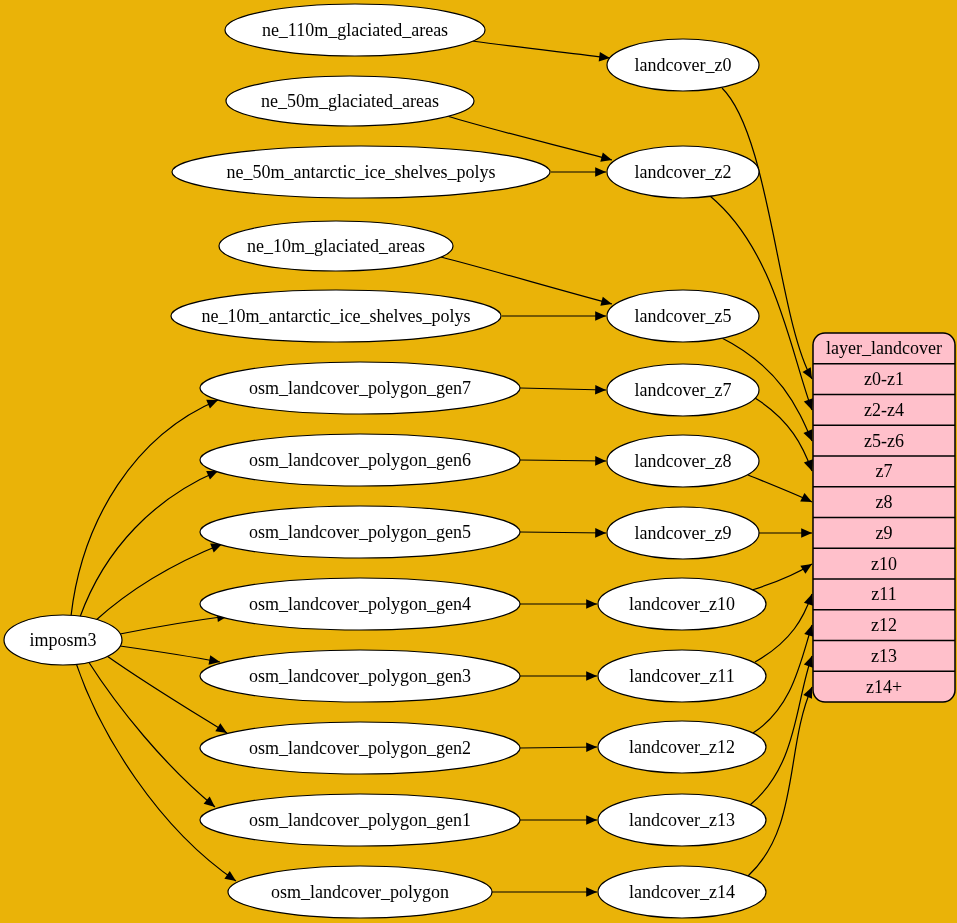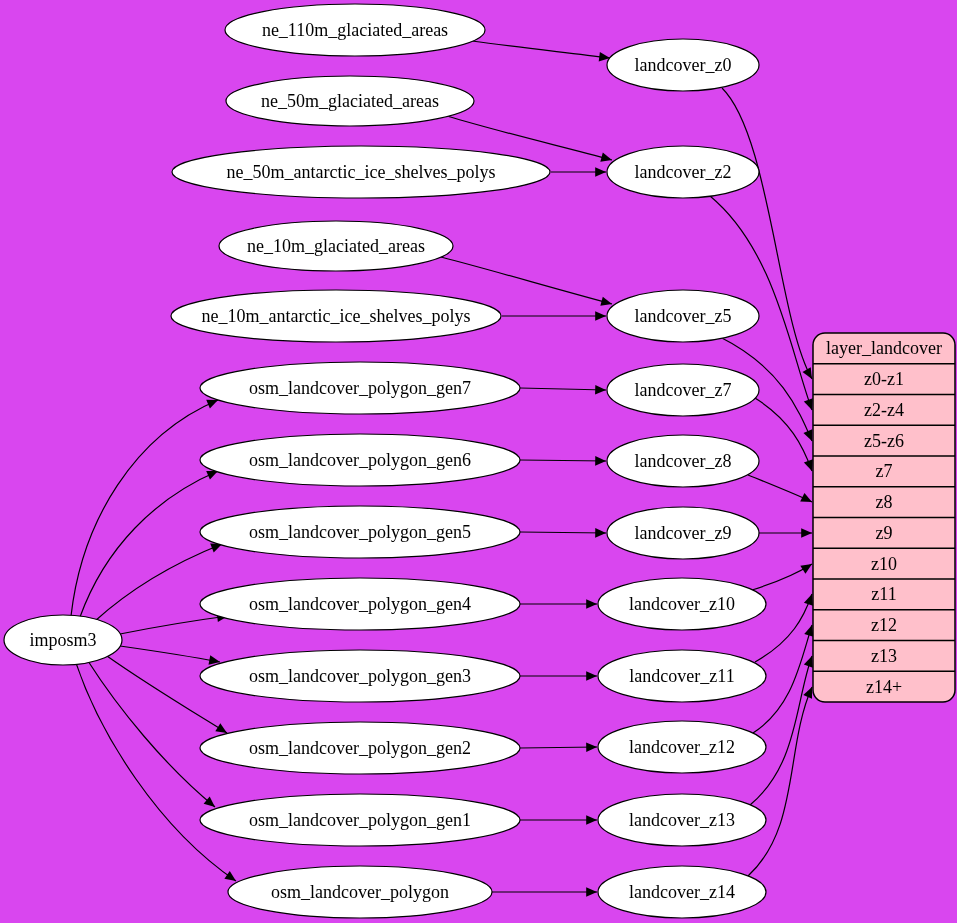--- a/index.html
+++ b/index.html
@@ -4,21 +4,21 @@
 <style>
   html, body {
     margin: 0;
     padding: 0;
     background: #ffffff;
   }
   .canvas {
     position: relative;
     width: 957px;
     height: 923px;
-    background: #d946ef;
+    background: #eab308;
     font-family: "Liberation Serif", "DejaVu Serif", serif;
   }
   svg { display: block; }
   .edge {
     fill: none;
     stroke: #000000;
     stroke-width: 1.2;
   }
   .node-ellipse {
     fill: #ffffff;

